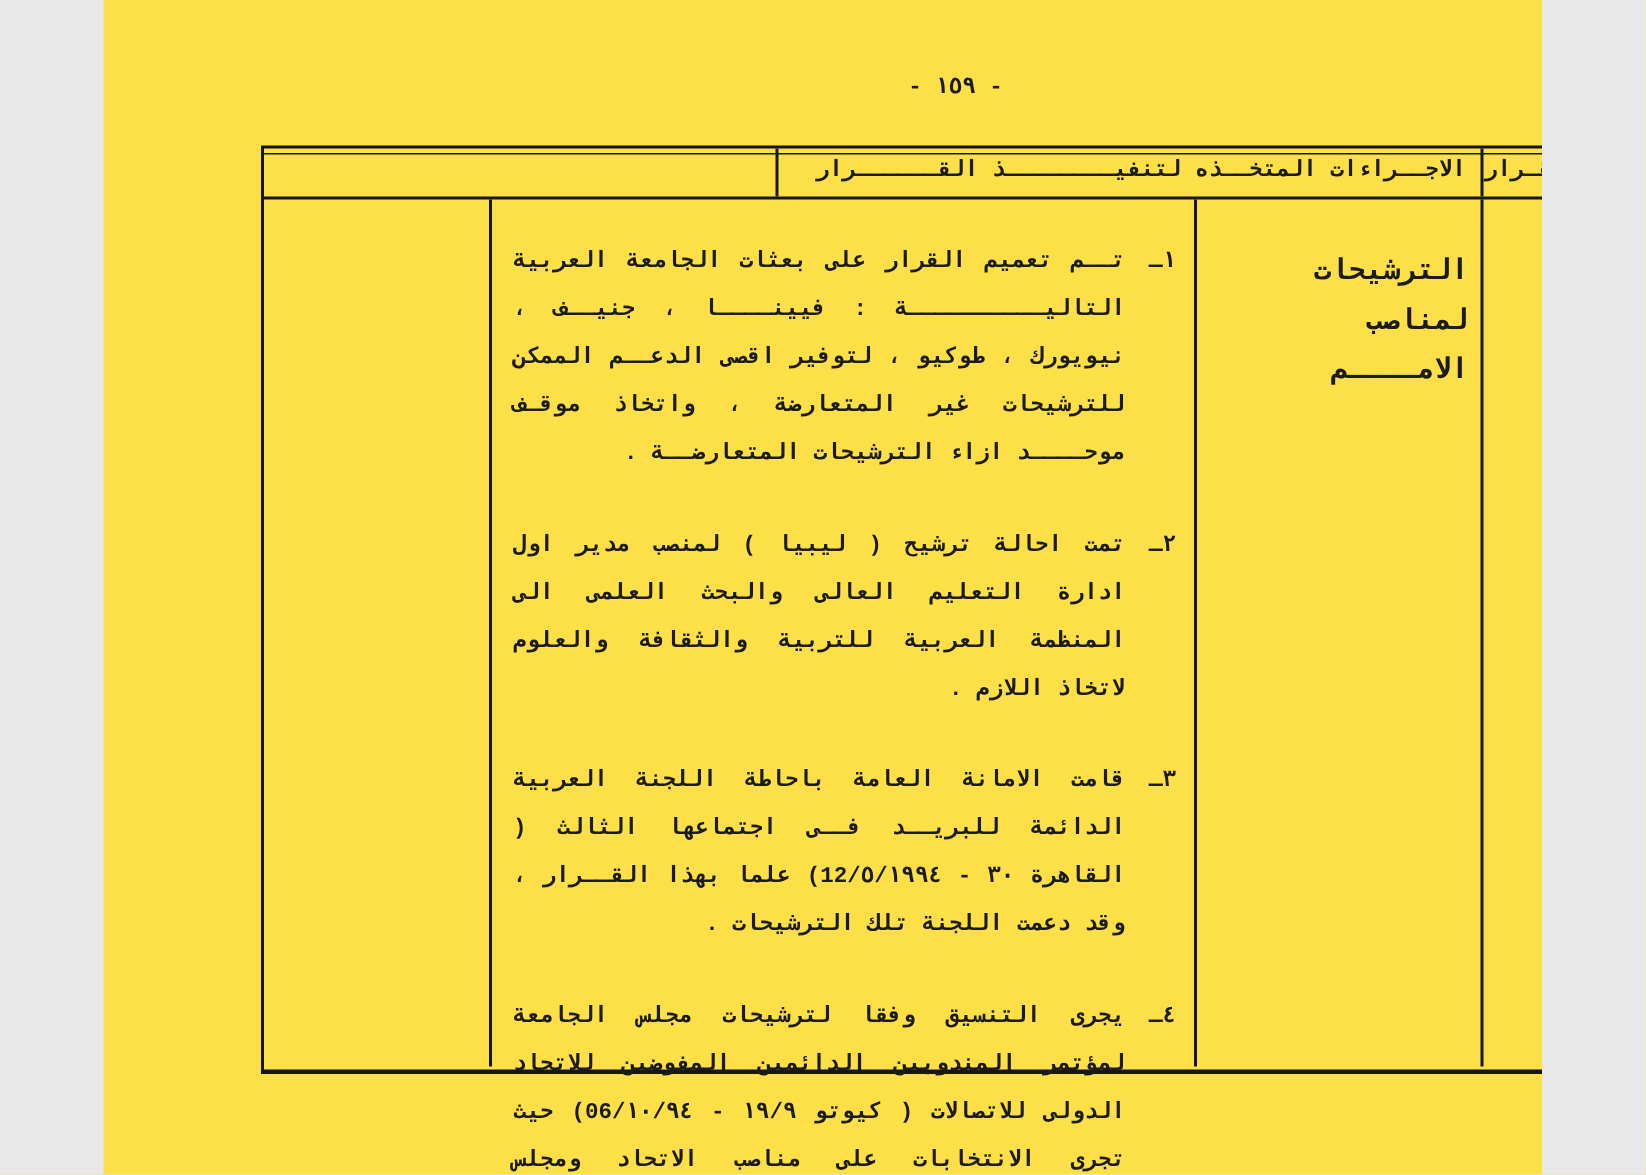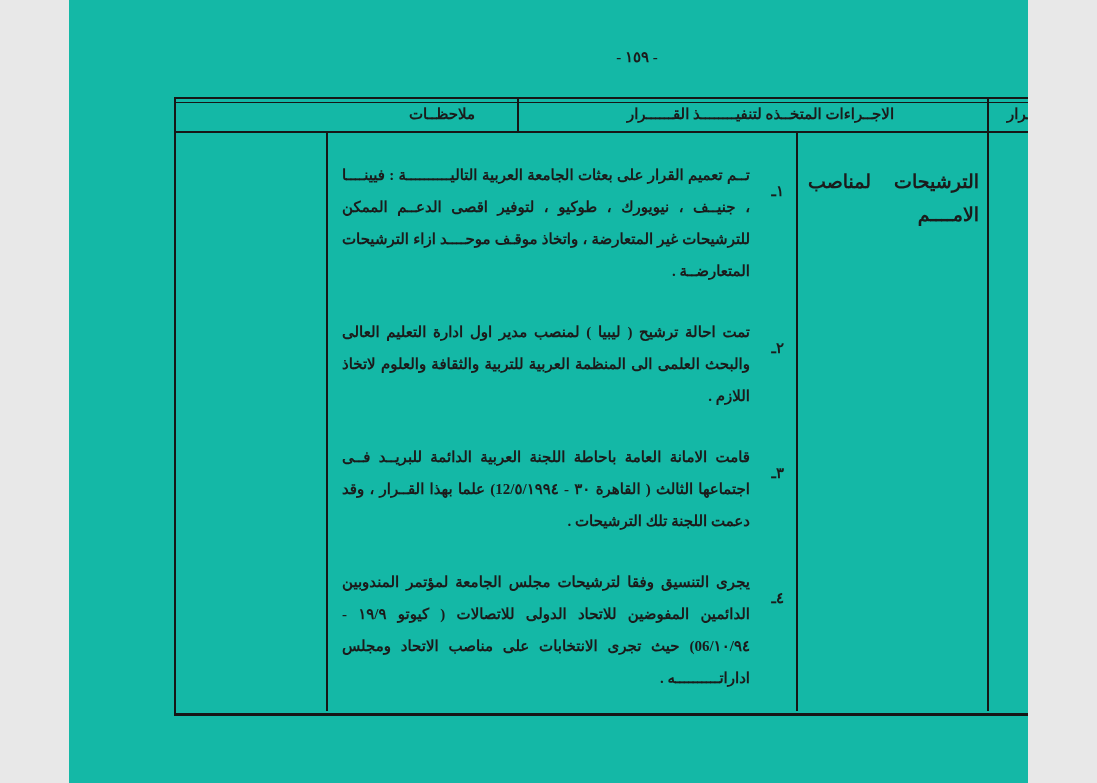--- a/index.html
+++ b/index.html
@@ -5,23 +5,23 @@
   html, body {
     margin: 0;
     padding: 0;
     background: #e8e8e8;
   }
   .page {
     position: relative;
     width: 959px;
     height: 783px;
     margin: 0 auto;
-    background: #14b8a6;
+    background: #fde047;
     overflow: hidden;
-    font-family: Liberation Serif, serif;
+    font-family: Liberation Mono, monospace;
     color: #1b1b1b;
   }
   .page-number {
     position: absolute;
     top: 48px;
     left: 105px;
     width: 926px;
     text-align: center;
     font-size: 15px;
     font-weight: 700;
@@ -97,39 +97,38 @@
   }
   .action-item {
     position: relative;
     padding-right: 36px;
     margin-bottom: 29px;
     line-height: 32px;
   }
   .action-num {
     position: absolute;
     right: 2px;
-    top: 16px;
+    top: 0;
   }
   .action-text {
     text-align: justify;
   }
 </style>
 </head>
 <body>
 
 <div class="page">
 
   <div class="page-number">- ١٥٩ -</div>
 
   <div class="decision-table">
 
     <div class="header-row">
       <div class="cell col-num header-cell">رقـم القـرار</div>
       <div class="cell col-actions header-cell">الاجــراءات المتخــذه لتنفيــــــــذ القــــــرار</div>
-      <div class="cell col-notes header-cell">ملاحظــات</div>
     </div>
 
     <div class="body-row">
 
       <div class="cell col-num body-num">٥٣٨١</div>
 
       <div class="cell col-subject body-subject">
         <div>الترشيحات لمناصب الامــــم</div>
       </div>
 

